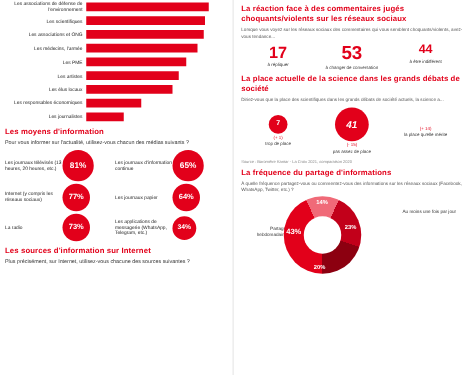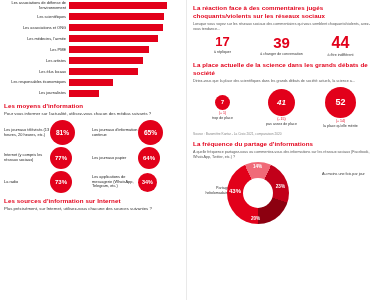--- a/index.html
+++ b/index.html
@@ -51,21 +51,21 @@
 
   
   .note{font-size:3.7px;line-height:4.8px;color:#555;margin:2px 0 3px 0;}
   .trio{display:flex;justify-content:space-around;align-items:flex-start;margin-top:2px;}
   .trio-item{width:33%;text-align:center;}
   .trio-num{
     color:#e2001a;font-weight:bold;line-height:1;
   }
   .n17{font-size:13px;}
   .n39{font-size:15px;}
-  .n44{font-size:16px;text-align:center;}
+  .n44{font-size:10px;text-align:center;}
   .trio-cap{font-size:3.6px;line-height:4.4px;color:#333;margin-top:2px;}
 
   .sci{display:flex;justify-content:space-around;align-items:center;margin-top:3px;}
   .sci-item{text-align:center;width:33%;}
   .sci-circle{
     border-radius:50%;background:#e2001a;color:#fff;margin:0 auto;
     display:flex;align-items:center;justify-content:center;font-weight:bold;
   }
   .s7{width:15px;height:15px;font-size:5.6px;}
   .s41{width:27px;height:27px;font-size:8px;font-style:italic;}
@@ -227,21 +227,21 @@
 
     <div class="sec-title">La réaction face à des commentaires jugés choquants/violents sur les réseaux sociaux</div>
     <div class="note">Lorsque vous voyez sur les réseaux sociaux des commentaires qui vous semblent choquants/violents, avez-vous tendance...</div>
 
     <div class="trio">
       <div class="trio-item">
         <div class="trio-num n17">17</div>
         <div class="trio-cap">à répliquer</div>
       </div>
       <div class="trio-item">
-        <div class="trio-num n39">39</div>
+        <div class="trio-num n39">53</div>
         <div class="trio-cap">à changer de conversation</div>
       </div>
       <div class="trio-item">
         <div class="trio-num n44">44</div>
         <div class="trio-cap">à être indifférent</div>
       </div>
     </div>
 
     <div class="sec-title">La place actuelle de la science dans les grands débats de société</div>
     <div class="note">Diriez-vous que la place des scientifiques dans les grands débats de société actuels, la science a...</div>
@@ -251,21 +251,20 @@
         <div class="sci-circle s7">7</div>
         <div class="sci-delta">(+ 1)</div>
         <div class="sci-cap">trop de place</div>
       </div>
       <div class="sci-item">
         <div class="sci-circle s41">41</div>
         <div class="sci-delta">(- 15)</div>
         <div class="sci-cap">pas assez de place</div>
       </div>
       <div class="sci-item">
-        <div class="sci-circle s52">52</div>
         <div class="sci-delta">(+ 14)</div>
         <div class="sci-cap">la place qu'elle mérite</div>
       </div>
     </div>
 
     <div class="src">Source : Baromètre Kantar - La Croix 2021, comparaison 2020</div>
 
     <div class="sec-title">La fréquence du partage d'informations</div>
     <div class="note">À quelle fréquence partagez-vous ou commentez-vous des informations sur les réseaux sociaux (Facebook, WhatsApp, Twitter, etc.) ?</div>
 

